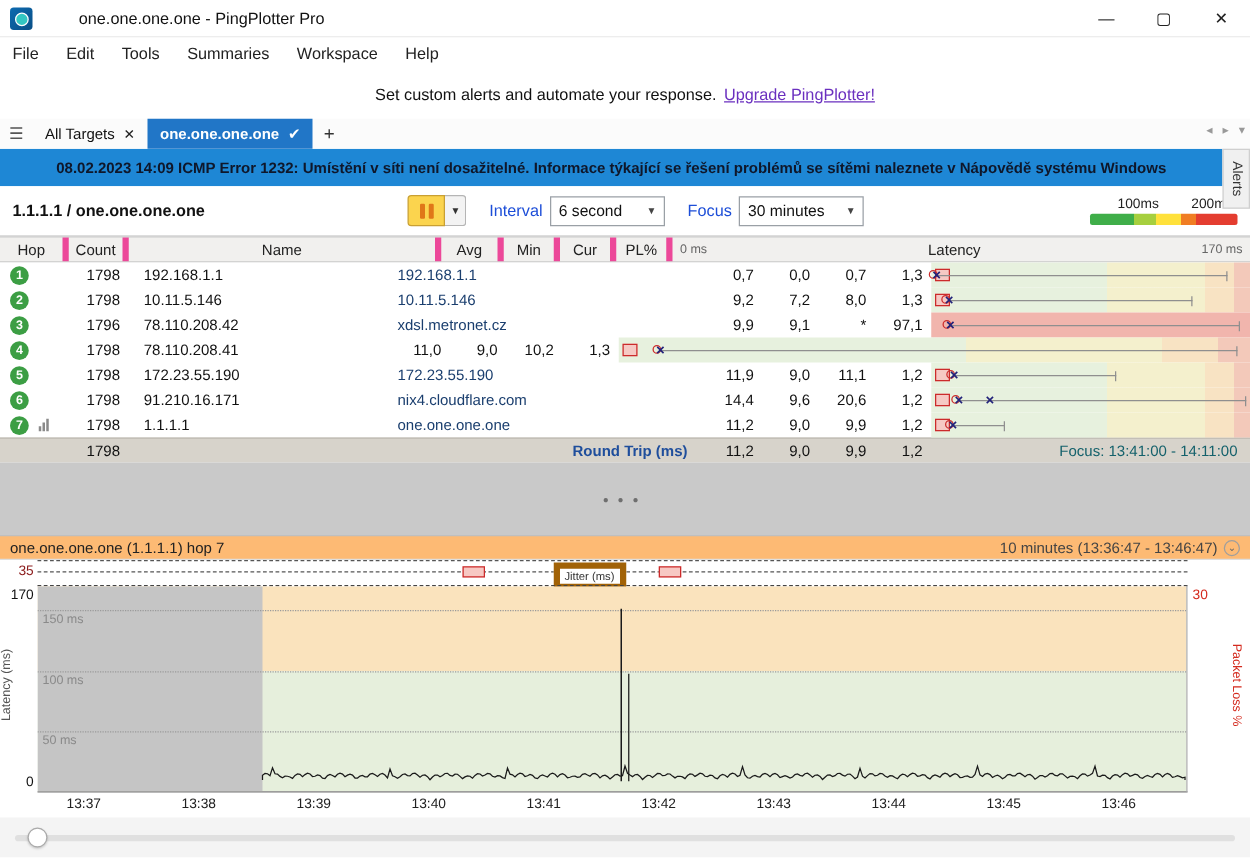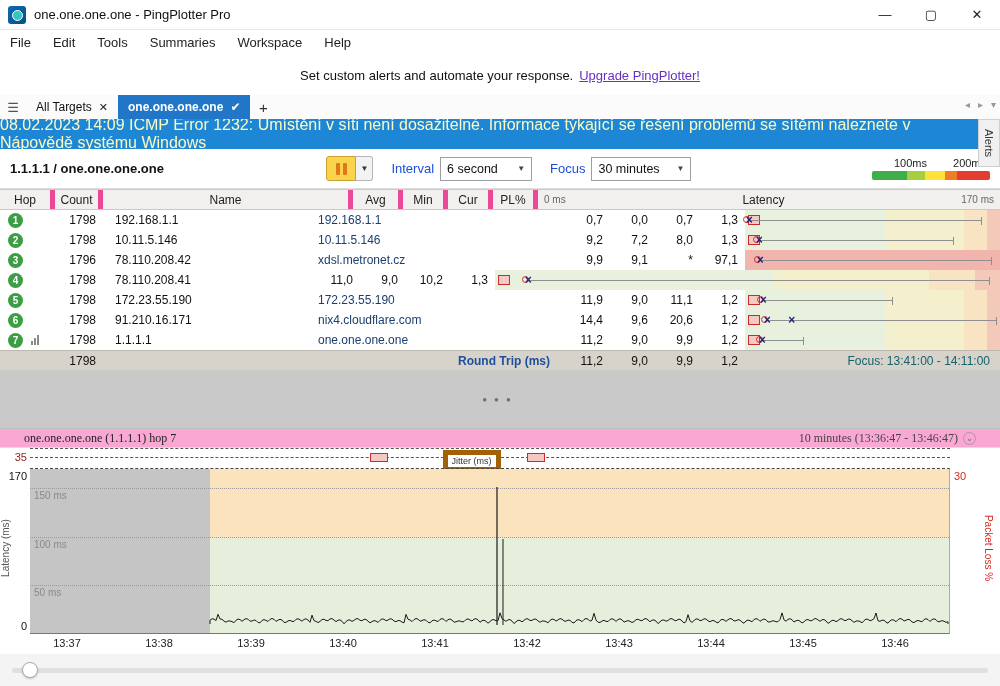--- a/index.html
+++ b/index.html
@@ -1,19 +1,19 @@
 <!DOCTYPE html>
 <html><head>
 <meta charset="utf-8">
 <style>
   * { margin:0; padding:0; box-sizing:border-box; }
   html,body { width:1000px; height:686px; font-family:"Liberation Sans","DejaVu Sans",sans-serif; background:#fff; overflow:hidden; }
 
   
-  .titlebar { height:30px; display:flex; align-items:center; background:#fff; border-bottom:1px solid #e8e8e8; }
+  .titlebar { height:30px; display:flex; align-items:center; background:#fff; border-bottom:1px solid #e8e8e8;gap:29px; }
   .appicon { width:18px; height:18px; margin:0 8px 0 8px; border-radius:3px; background:linear-gradient(135deg,#0c6ab0,#0a4f86); position:relative; }
   .appicon::after { content:""; position:absolute; left:4px; top:4px; width:9px; height:9px; border-radius:50%; background:#33c6c2; border:1.5px solid #fff; }
   .titletext { font-size:13px; color:#111; }
   .wbtns { margin-left:auto; display:flex; }
   .wbtn { width:46px; height:30px; display:flex; align-items:center; justify-content:center; font-size:13px; color:#222; cursor:default; }
 
   
   .menubar { height:25px; display:flex; align-items:center; gap:22px; padding-left:10px; background:#fff; font-size:13px; color:#222; }
   .menu-item { cursor:default; }
 
@@ -25,21 +25,21 @@
   .tabbar { height:24px; display:flex; align-items:flex-end; background:#fbfbfb; position:relative; }
   .hamburger { width:26px; height:24px; display:flex; align-items:center; justify-content:center; color:#555; font-size:13px; }
   .tab { height:24px; display:flex; align-items:center; gap:7px; padding:0 10px; font-size:12px; color:#111; }
   .tab .close-x { font-size:11px; color:#222; font-weight:bold; }
   .tab.active { background:#2176c7; color:#fff; font-weight:bold; }
   .tab.active .check { color:#fff; font-size:12px; }
   .tab-add { width:26px; height:24px; display:flex; align-items:center; justify-content:center; font-size:15px; color:#333; }
   .tabnav { position:absolute; right:4px; top:4px; display:flex; gap:8px; color:#999; font-size:10px; align-items:center; }
 
   
-  .banner { height:30px; margin-right:22px; background:#1e87d5; color:#fef9c3; font-size:16px; font-weight:normal; display:flex; align-items:center; justify-content:center; }
+  .banner { height:30px; margin-right:22px; background:#1e87d5; color:#0f172a; font-size:12px; font-weight:bold; display:flex; align-items:center; justify-content:center; }
 
   
   .alerts-strip { position:absolute; right:0; top:119px; width:22px; height:48px; background:#f0f0f0; border:1px solid #cfcfcf; display:flex; align-items:center; justify-content:center; z-index:5; }
   .alerts-strip span { writing-mode:vertical-rl; font-size:11px; color:#333; }
 
   
   .controlbar { height:40px; display:flex; align-items:center; background:#fff; border-bottom:1px solid #ddd; padding:0 10px; font-size:13px; }
   .target-name { font-weight:bold; color:#111; margin-right:auto; }
   .pausegrp { display:flex; margin-right:18px; }
   .pausebtn { width:30px; height:25px; background:#fbd44e; border:1px solid #c9a033; border-radius:3px 0 0 3px; display:flex; align-items:center; justify-content:center; gap:3px; }
@@ -87,21 +87,21 @@
   .tfoot .c-count { text-align:right; padding-right:7px; }
   .tfoot .c-name { text-align:right; padding-right:10px; font-weight:bold; color:#1f4e9c; }
   .tfoot .c-avg,.tfoot .c-min,.tfoot .c-cur,.tfoot .c-pl { text-align:right; padding-right:7px; }
   .tfoot .c-lat { text-align:right; padding-right:10px; color:#14616b; }
 
   
   .spacer { height:58px; background:#c9c9c9; display:flex; align-items:center; justify-content:center; }
   .splitdots { color:#6f6f6f; font-size:8px; letter-spacing:7px; }
 
   
-  .lheader { height:20px; display:flex; align-items:center; background:#f9a8d4; border-top:1px solid #bfbfbf; border-bottom:1px solid #dedede; font-size:12px; padding:0 24px;font-family:Liberation Serif, serif; }
+  .lheader { height:20px; display:flex; align-items:center; background:#fdba74; border-top:1px solid #bfbfbf; border-bottom:1px solid #dedede; font-size:12px; padding:0 8px; }
   .lheader .ltitle { color:#222; }
   .lheader .lrange { margin-left:auto; color:#444; display:flex; align-items:center; gap:5px; }
   .chev-circle { width:13px; height:13px; border:1px solid #9e9e9e; border-radius:50%; font-size:8px; color:#666; display:flex; align-items:center; justify-content:center; }
 
   .graphwrap { display:flex; height:206px; background:#fff; }
   .lgut { width:30px; position:relative; font-size:11px; }
   .rgut { width:50px; position:relative; font-size:11px; }
   .plotcol { width:920px; }
 
   .jitterstrip { height:20px; position:relative; border-top:1px dashed #555; background:#fff; }

